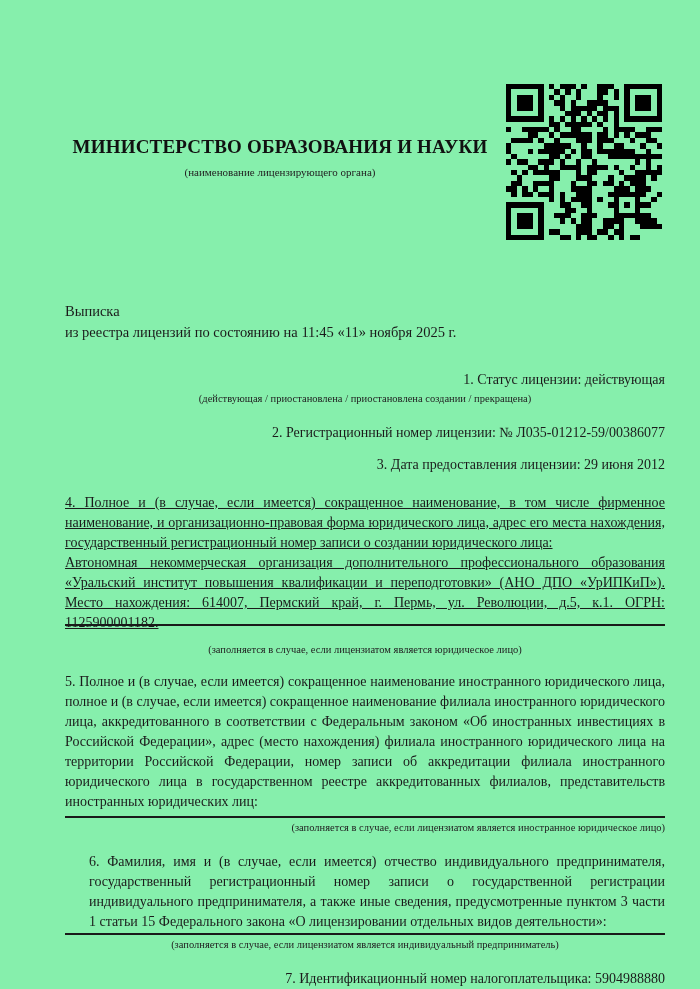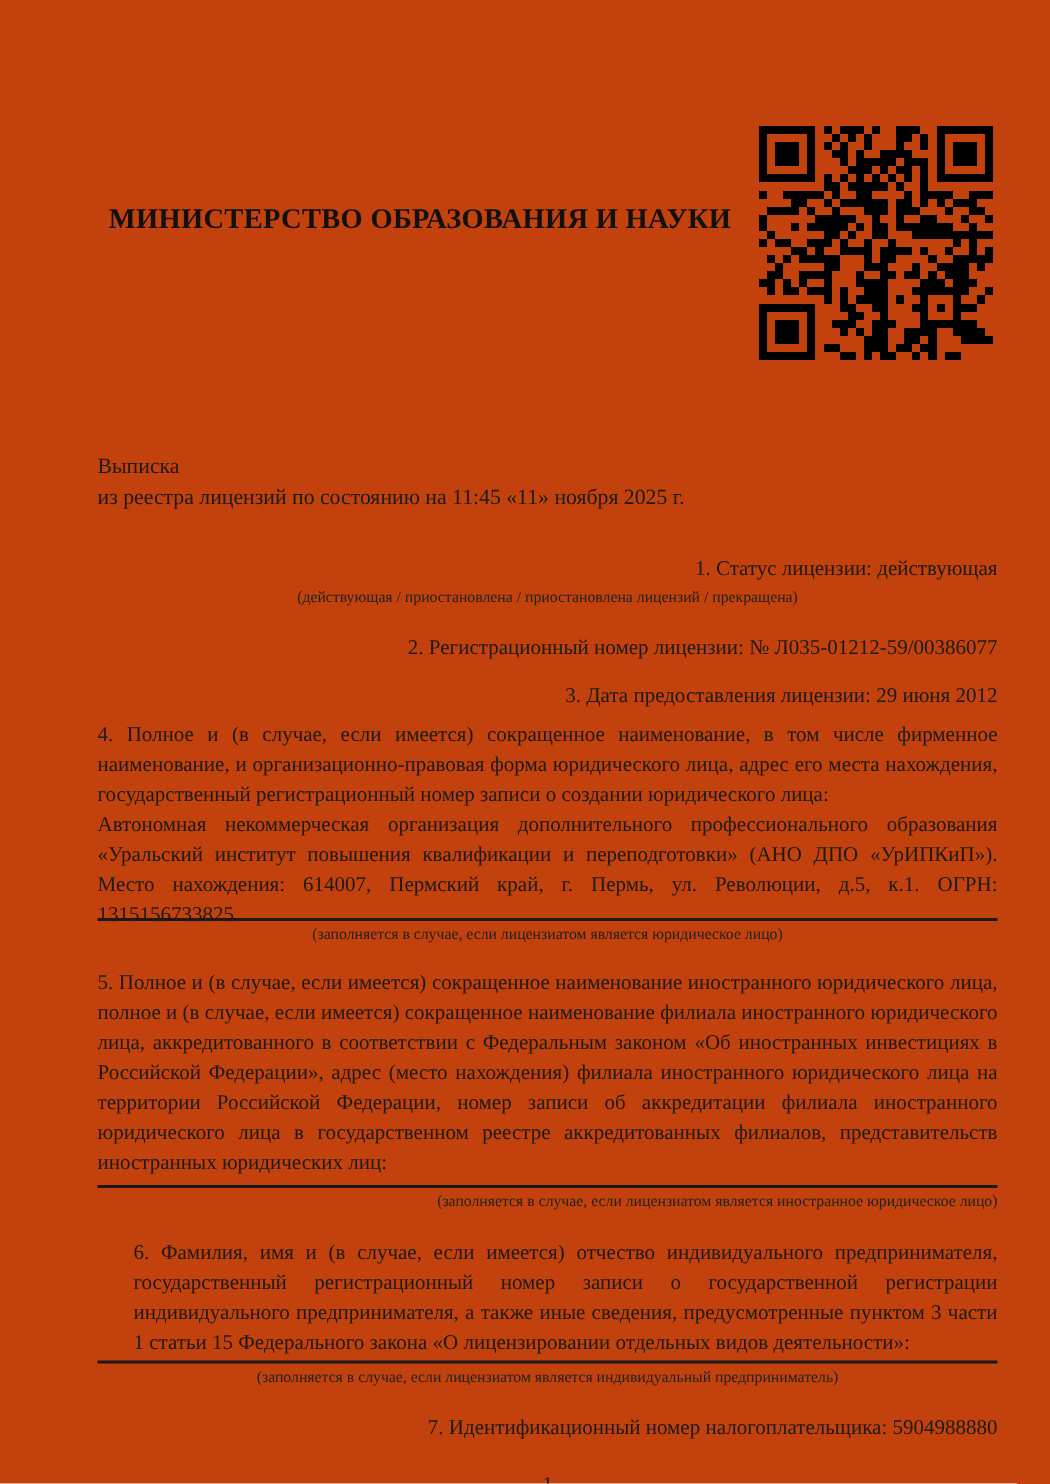--- a/index.html
+++ b/index.html
@@ -6,21 +6,21 @@
   html, body { background: #ffffff; }
   body {
     width: 700px; height: 989px;
     position: relative;
     font-family: "Liberation Serif", "DejaVu Serif", serif;
     color: #1b1b1b;
     overflow: hidden;
   }
   .page {
     position: absolute; inset: 0;
-    background: #c2410c;
+    background: #86efac;
   }
   
   .qr {
     position: absolute; left: 506px; top: 84px;
     width: 156px; height: 156px;
   }
   .qr svg { width: 100%; height: 100%; shape-rendering: crispEdges; }
   
   .header {
     position: absolute; left: 65px; top: 133px; width: 430px;
@@ -45,23 +45,23 @@
   .note {
     font-size: 10.5px; line-height: 15px; text-align: center; color: #222;
   }
   .rule {
     border: 0; border-top: 2px solid #1a1a1a; height: 0; width: 100%;
   }
   .s1  { margin-top: 27px; }
   .n1  { margin-top: 1px; }
   .s2  { margin-top: 17px; }
   .s3  { margin-top: 12px; }
-  .s4  { margin-top: 6px; }
+  .s4  { margin-top: 18px; text-decoration: underline; }
   .r4  { margin-top: -9px; }
-  .n4  { margin-top: 2px; }
+  .n4  { margin-top: 16px; }
   .s5  { margin-top: 15px; }
   .r5  { margin-top: 4px; }
   .n5  { margin-top: 2px; text-align: right; }
   .s6  { margin-top: 17px; margin-left: 24px; }
   .r6  { margin-top: 1px; }
   .n6  { margin-top: 2px; font-family: Liberation Serif, serif; }
   .s7  { margin-top: 17px; }
   .page-num { margin-top: 16px; text-align: center; font-size: 13px; }
 </style>
 </head>
@@ -500,39 +500,40 @@
         <rect x="19" y="28" width="1" height="1"></rect>
         <rect x="21" y="28" width="1" height="1"></rect>
         <rect x="23" y="28" width="1" height="1"></rect>
         <rect x="24" y="28" width="1" height="1"></rect>
       </svg></div>
 
   <div class="header">
     <div class="ministry">
       <div>МИНИСТЕРСТВО ОБРАЗОВАНИЯ И НАУКИ</div>
     </div>
+    <div class="org-caption">(наименование лицензирующего органа)</div>
   </div>
 
   <div class="content">
 
     <div class="doc-title">
       <div>Выписка</div>
       <div>из реестра лицензий по состоянию на 11:45 «11» ноября 2025 г.</div>
     </div>
 
     <div class="para nj s1">1. Статус лицензии: действующая</div>
-    <div class="note n1">(действующая / приостановлена / приостановлена лицензий / прекращена)</div>
+    <div class="note n1">(действующая / приостановлена / приостановлена создании / прекращена)</div>
 
     <div class="para nj s2">2. Регистрационный номер лицензии: № Л035-01212-59/00386077</div>
 
     <div class="para nj s3">3. Дата предоставления лицензии: 29 июня 2012</div>
 
     <div class="para s4">
       <div class="para">4. Полное и (в случае, если имеется) сокращенное наименование, в том числе фирменное наименование, и организационно-правовая форма юридического лица, адрес его места нахождения, государственный регистрационный номер записи о создании юридического лица:</div>
-      <div class="para">Автономная некоммерческая организация дополнительного профессионального образования «Уральский институт повышения квалификации и переподготовки» (АНО ДПО «УрИПКиП»). Место нахождения: 614007, Пермский край, г. Пермь, ул. Революции, д.5, к.1. ОГРН: 1315156733825.</div>
+      <div class="para">Автономная некоммерческая организация дополнительного профессионального образования «Уральский институт повышения квалификации и переподготовки» (АНО ДПО «УрИПКиП»). Место нахождения: 614007, Пермский край, г. Пермь, ул. Революции, д.5, к.1. ОГРН: 1125900001182.</div>
     </div>
     <div class="rule r4"></div>
     <div class="note n4">(заполняется в случае, если лицензиатом является юридическое лицо)</div>
 
     <div class="para s5">5. Полное и (в случае, если имеется) сокращенное наименование иностранного юридического лица, полное и (в случае, если имеется) сокращенное наименование филиала иностранного юридического лица, аккредитованного в соответствии с Федеральным законом «Об иностранных инвестициях в Российской Федерации», адрес (место нахождения) филиала иностранного юридического лица на территории Российской Федерации, номер записи об аккредитации филиала иностранного юридического лица в государственном реестре аккредитованных филиалов, представительств иностранных юридических лиц:</div>
     <div class="rule r5"></div>
     <div class="note n5">(заполняется в случае, если лицензиатом является иностранное юридическое лицо)</div>
 
     <div class="para s6">6. Фамилия, имя и (в случае, если имеется) отчество индивидуального предпринимателя, государственный регистрационный номер записи о государственной регистрации индивидуального предпринимателя, а также иные сведения, предусмотренные пунктом 3 части 1 статьи 15 Федерального закона «О лицензировании отдельных видов деятельности»:</div>
     <div class="rule r6"></div>

